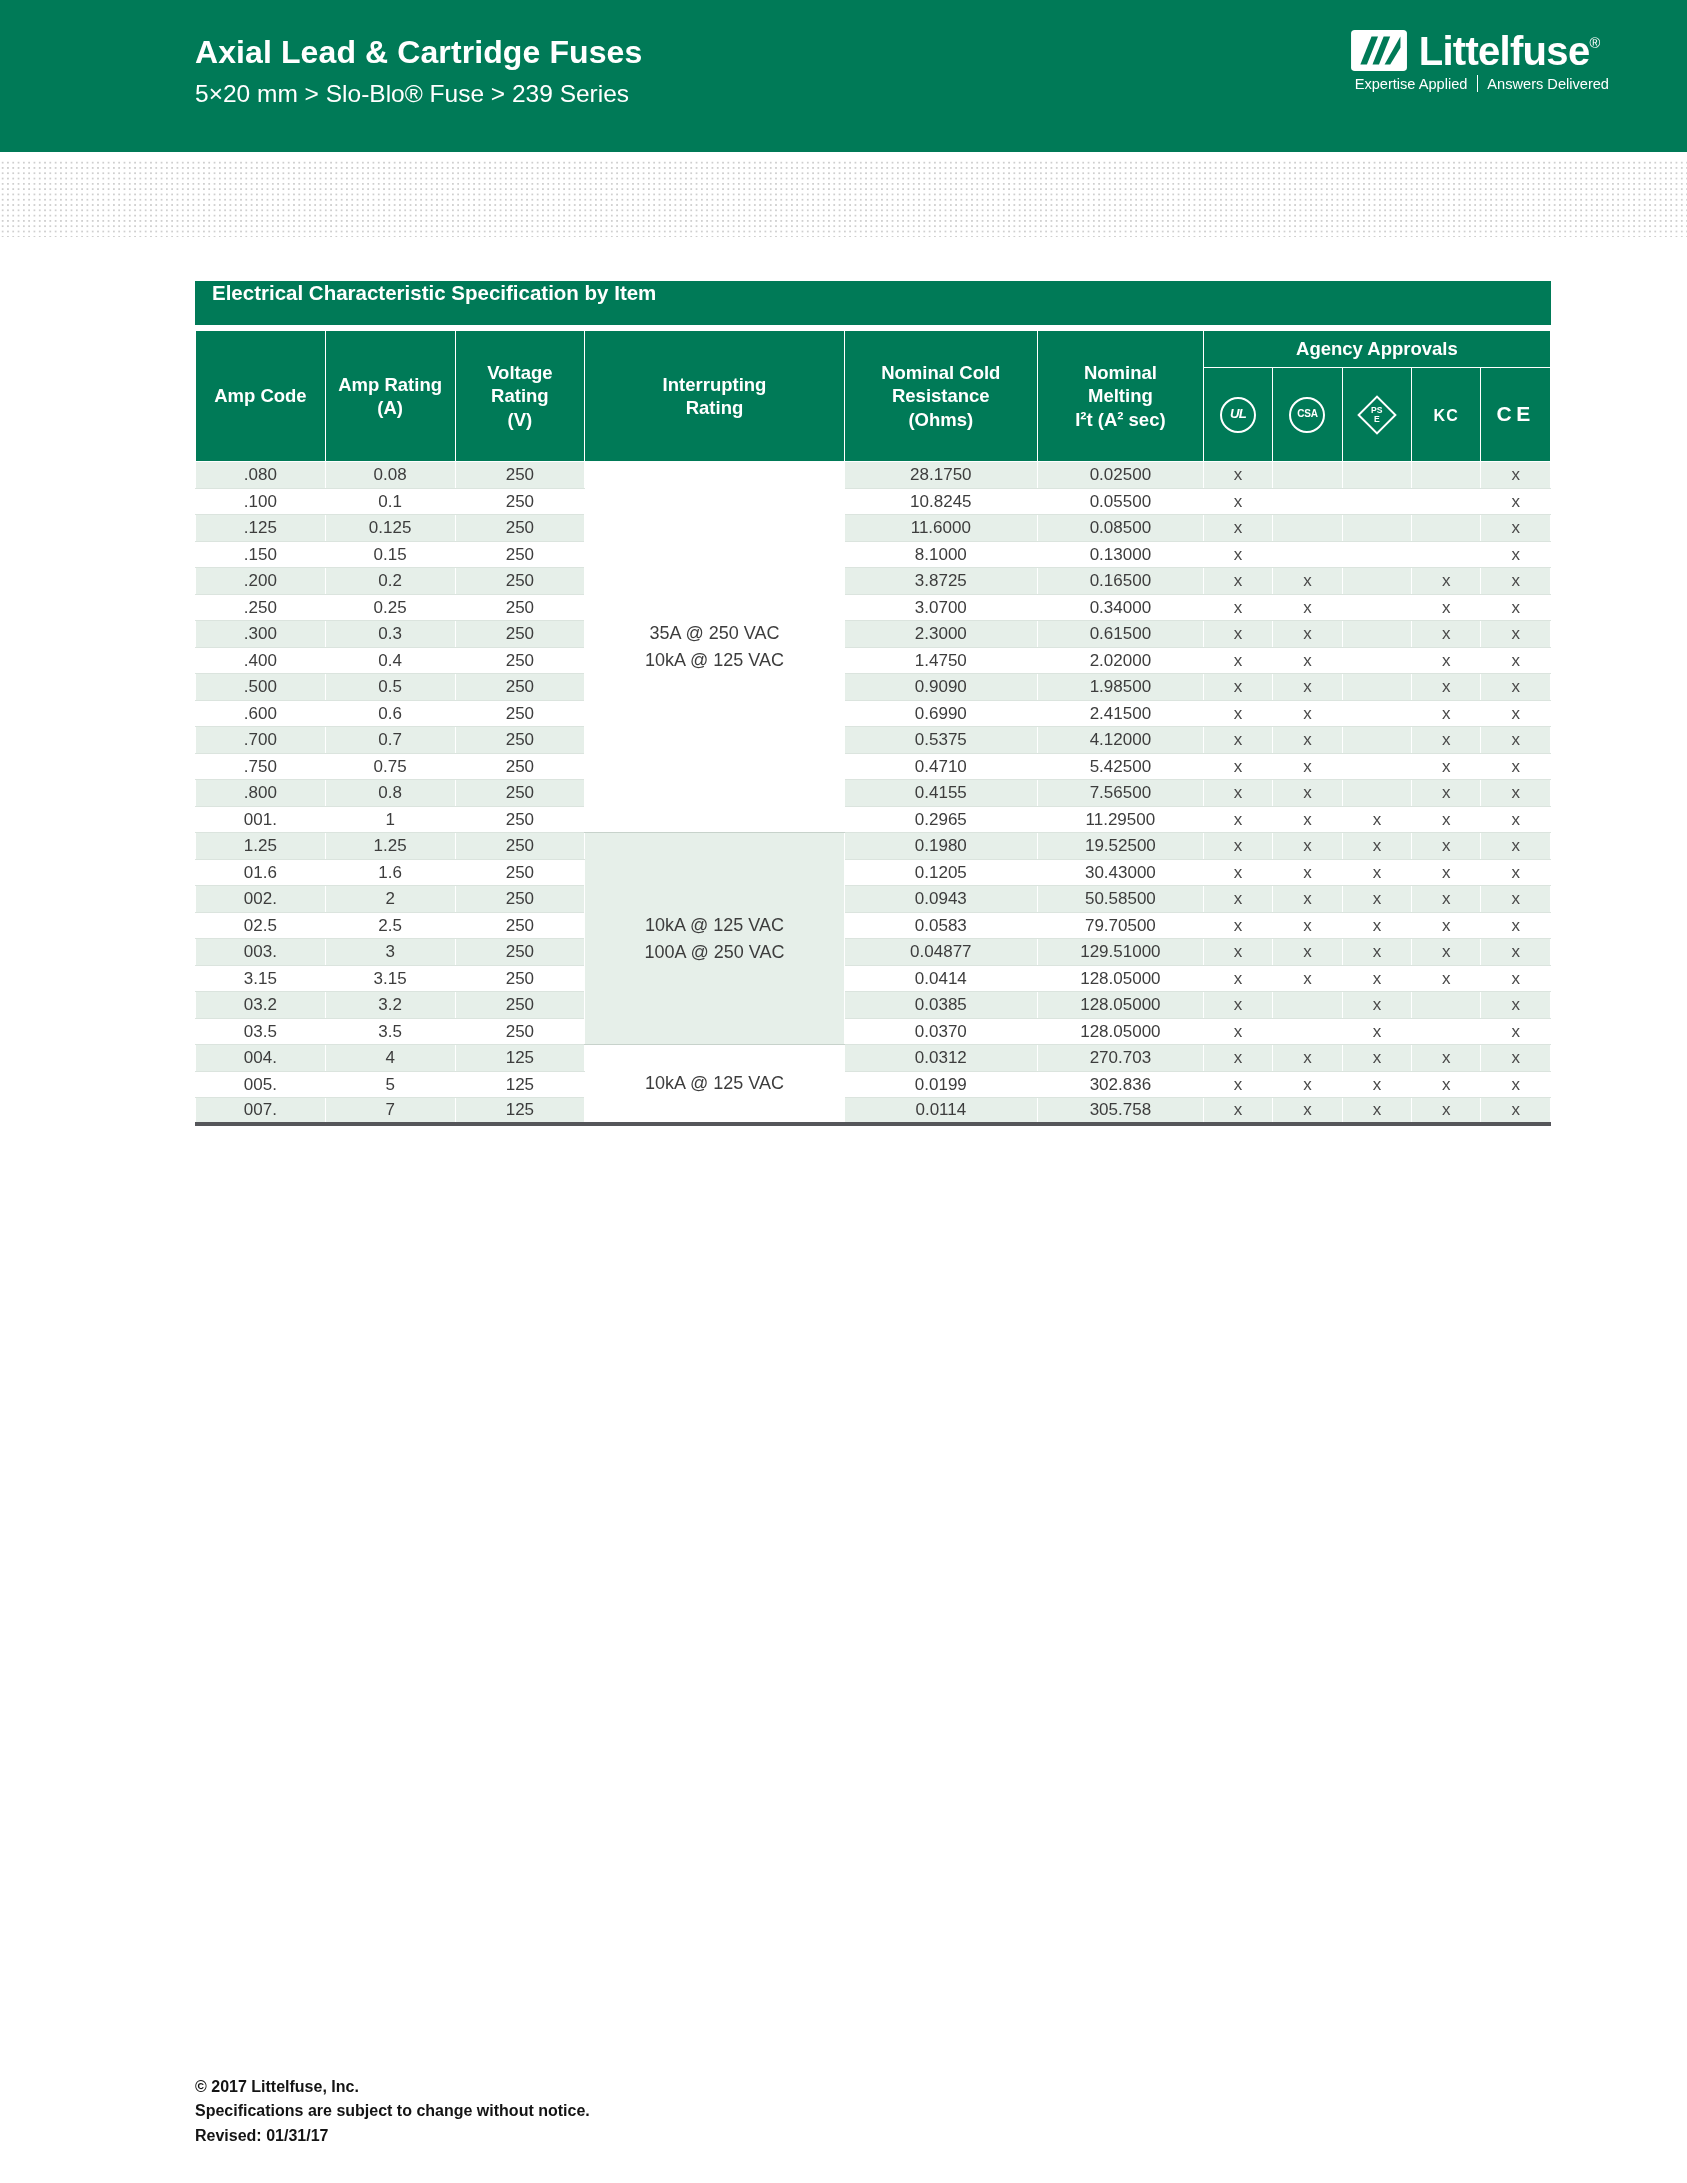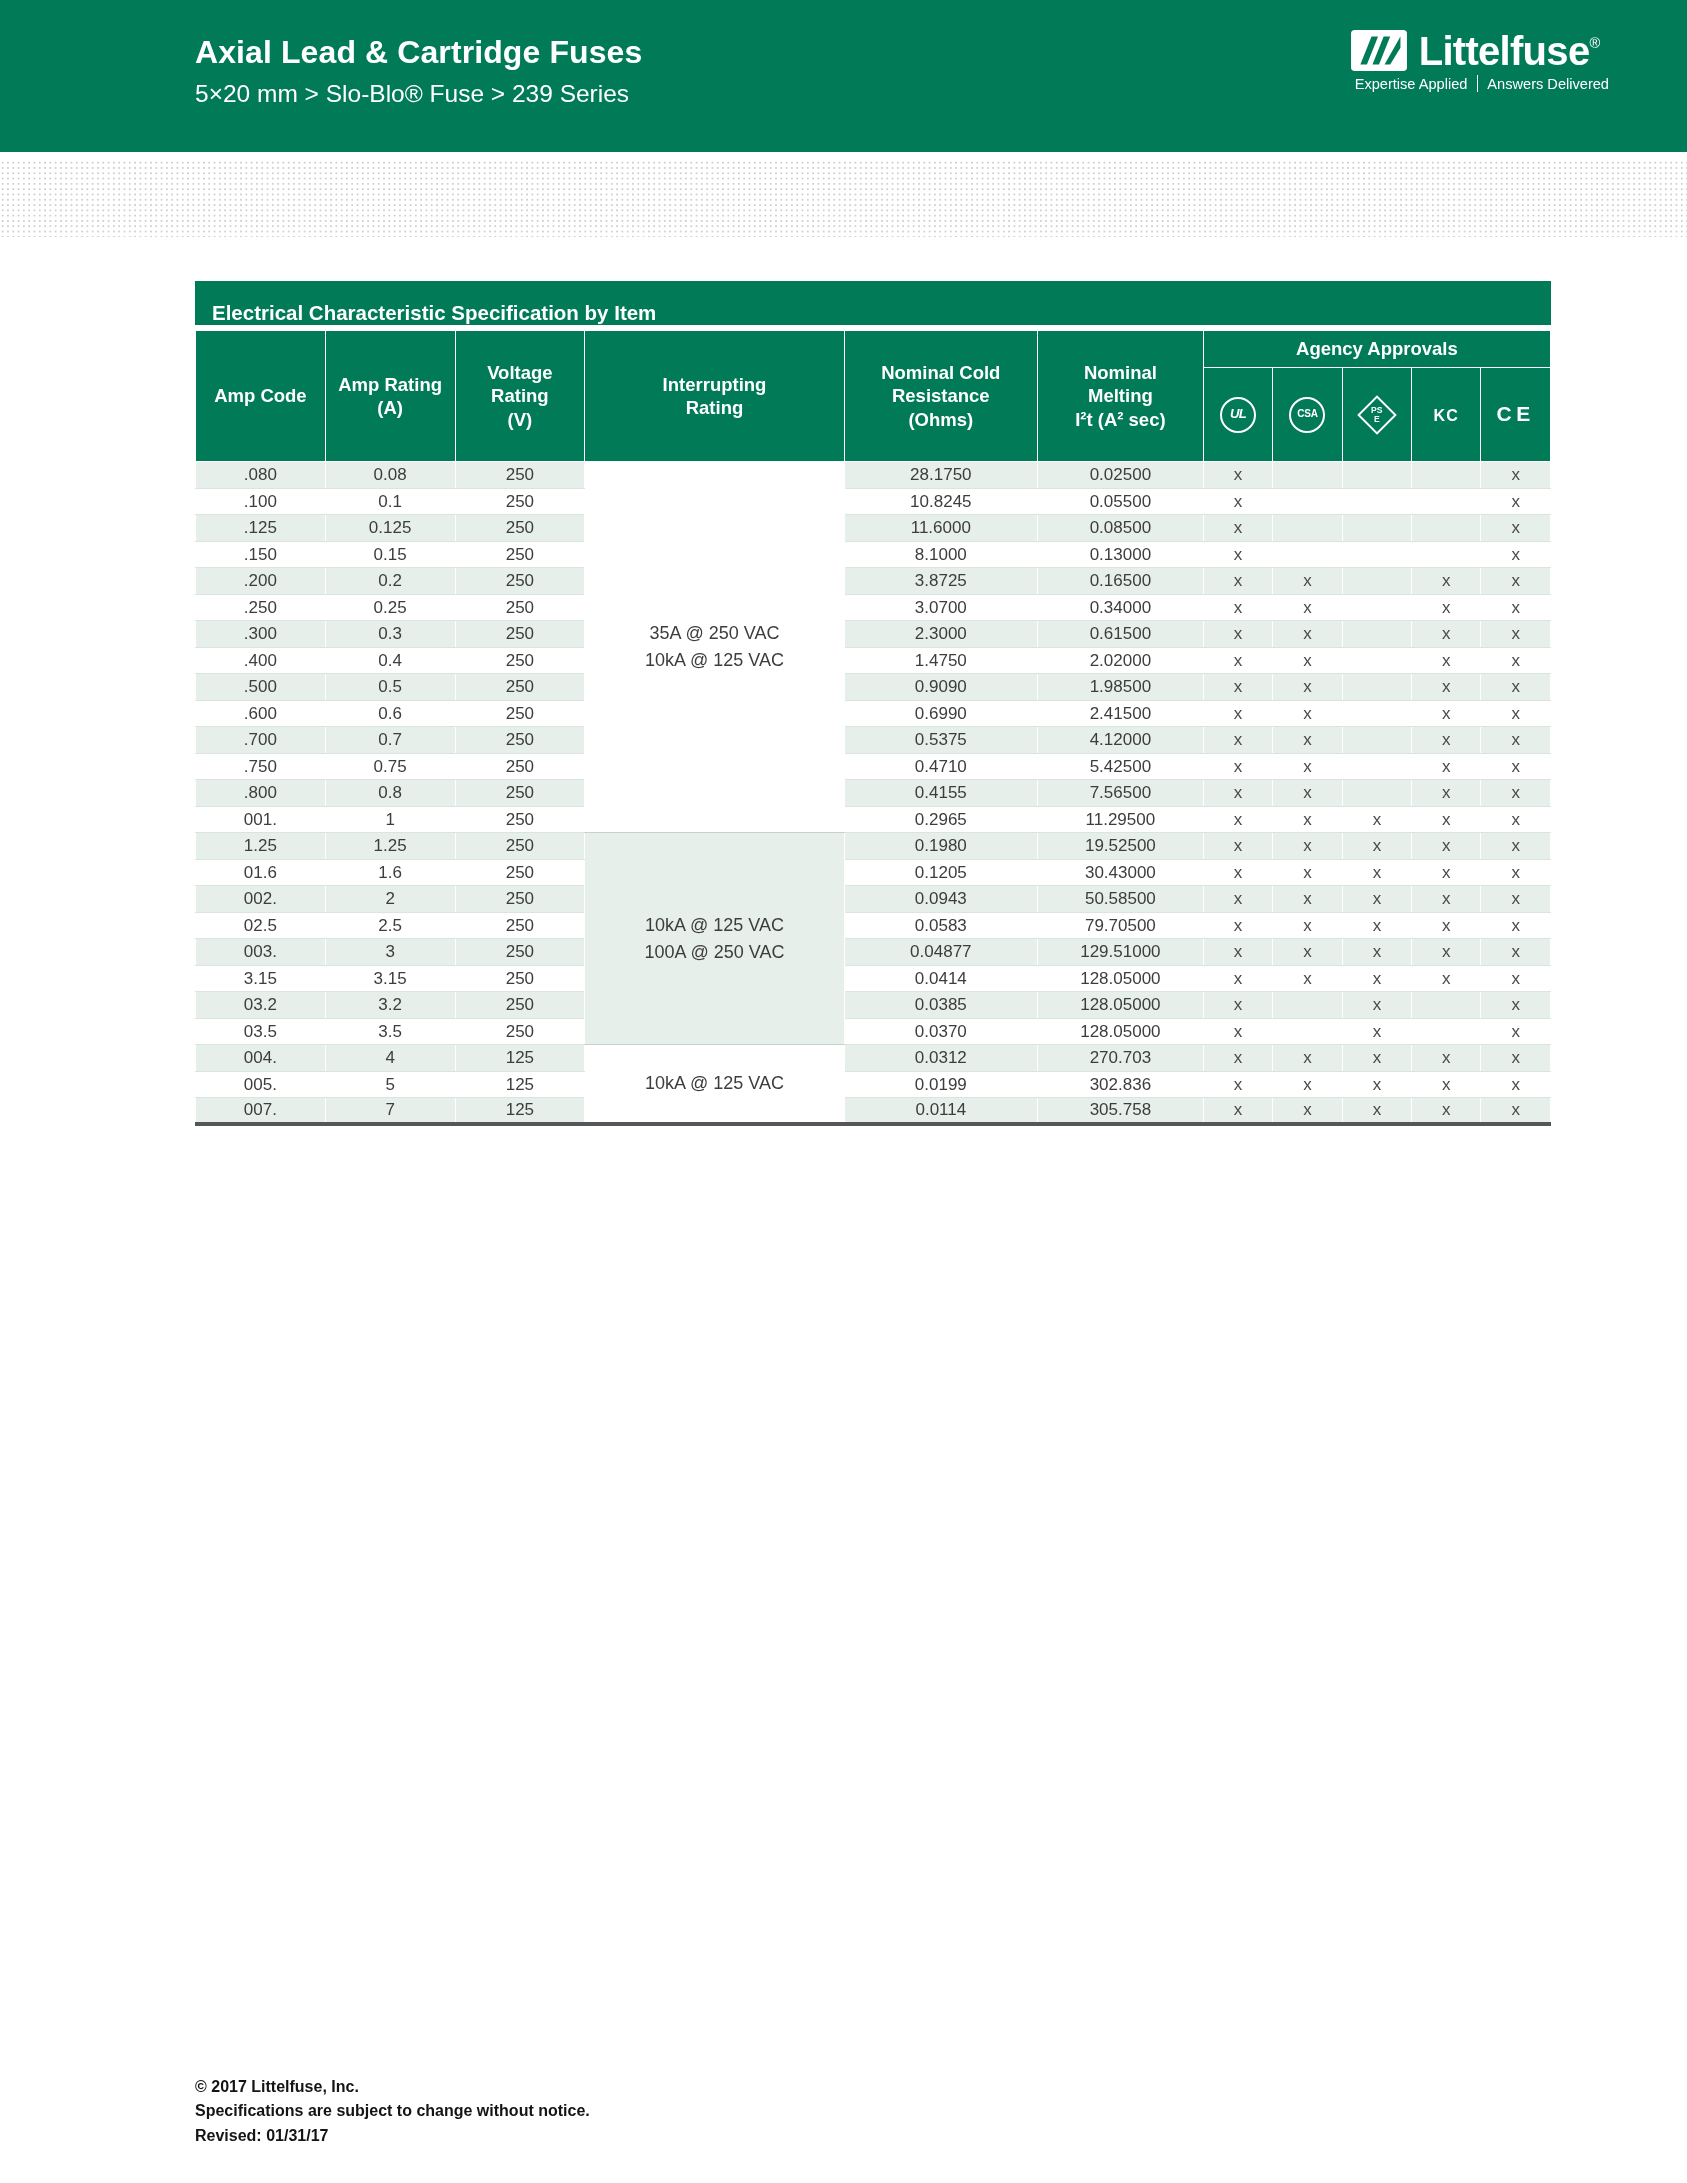--- a/index.html
+++ b/index.html
@@ -44,21 +44,21 @@
     background-image: radial-gradient(#cfcfcf 1.1px, rgba(255,255,255,0) 1.2px);
     background-size: 5.3px 5.3px;
   }
 
   
   .content { margin: 44px 136px 0 195px; }
 
   .section-bar {
     height: 44px; background: #007a57; color: #fff;
     font-size: 20.5px; font-weight: 700;
-    display: flex; align-items: flex-end; padding-left: 17px;
+    display: flex; align-items: flex-start; padding-left: 17px;
   }
 
   
   .spec-table {
     width: 100%; border-collapse: collapse; table-layout: fixed;
     margin-top: 5.3px;
     border-bottom: 4.6px solid #55565a;
   }
   .spec-table th {
     background: #007a57; color: #fff;

